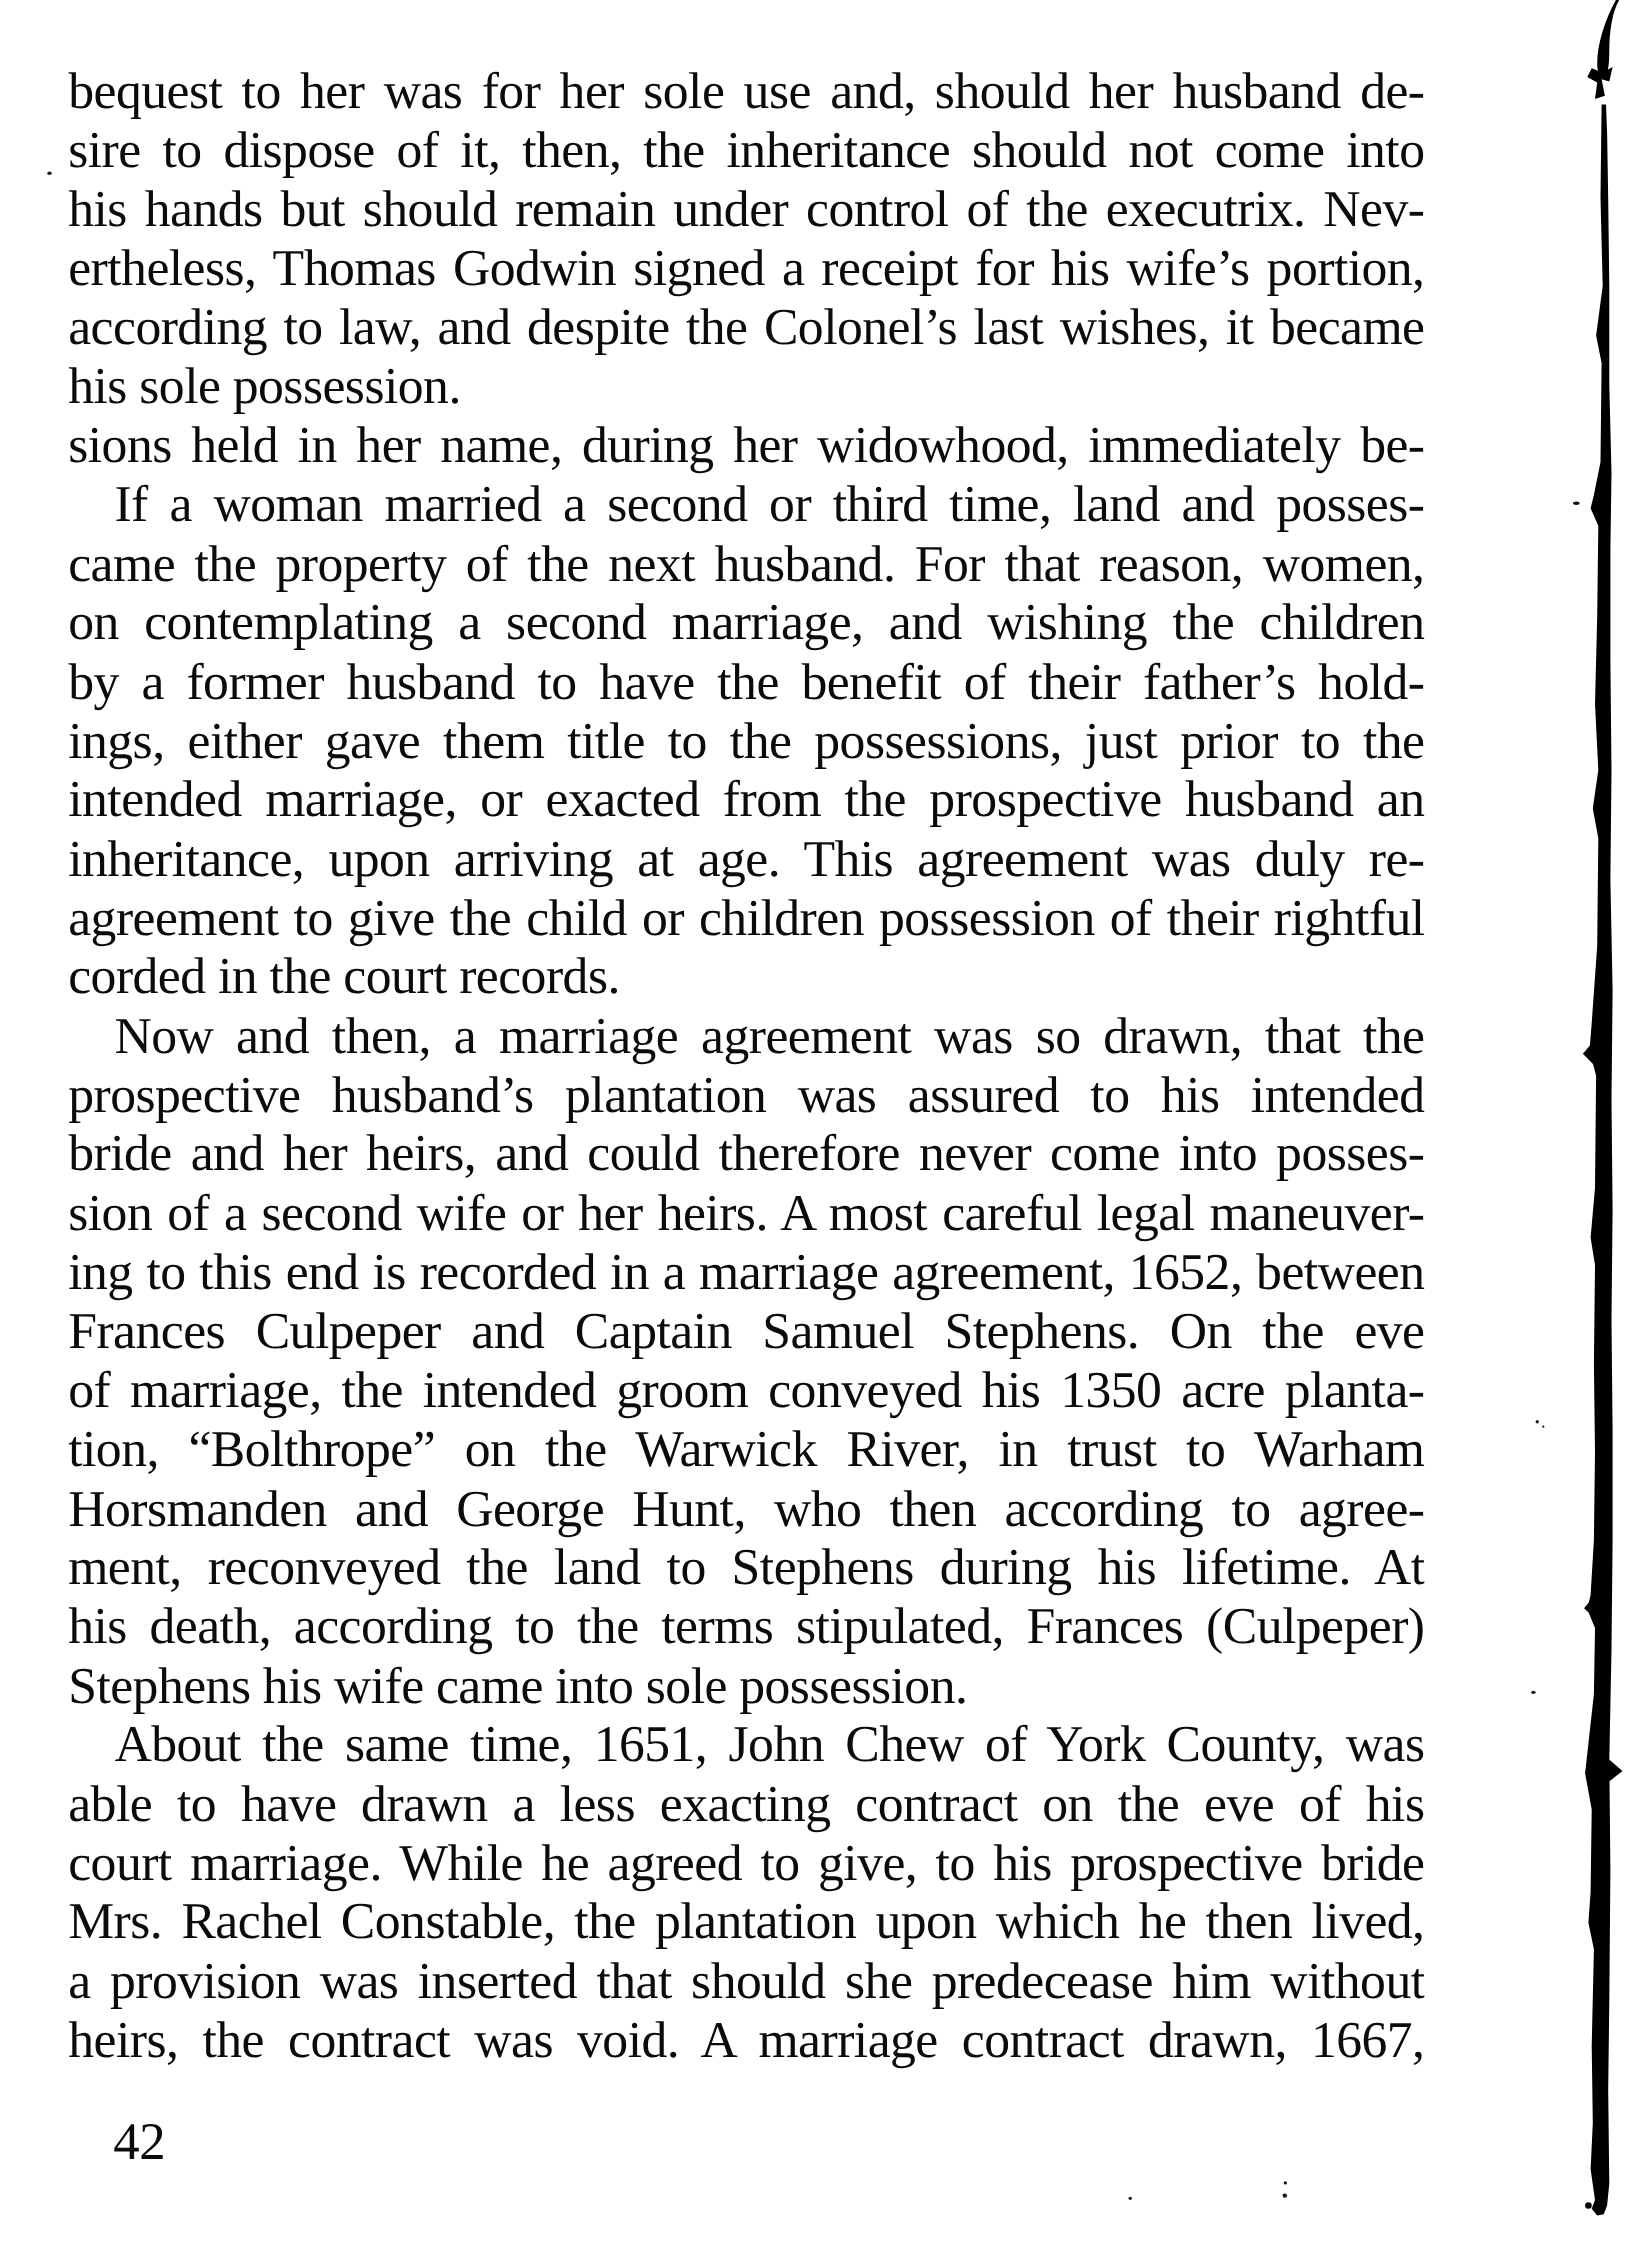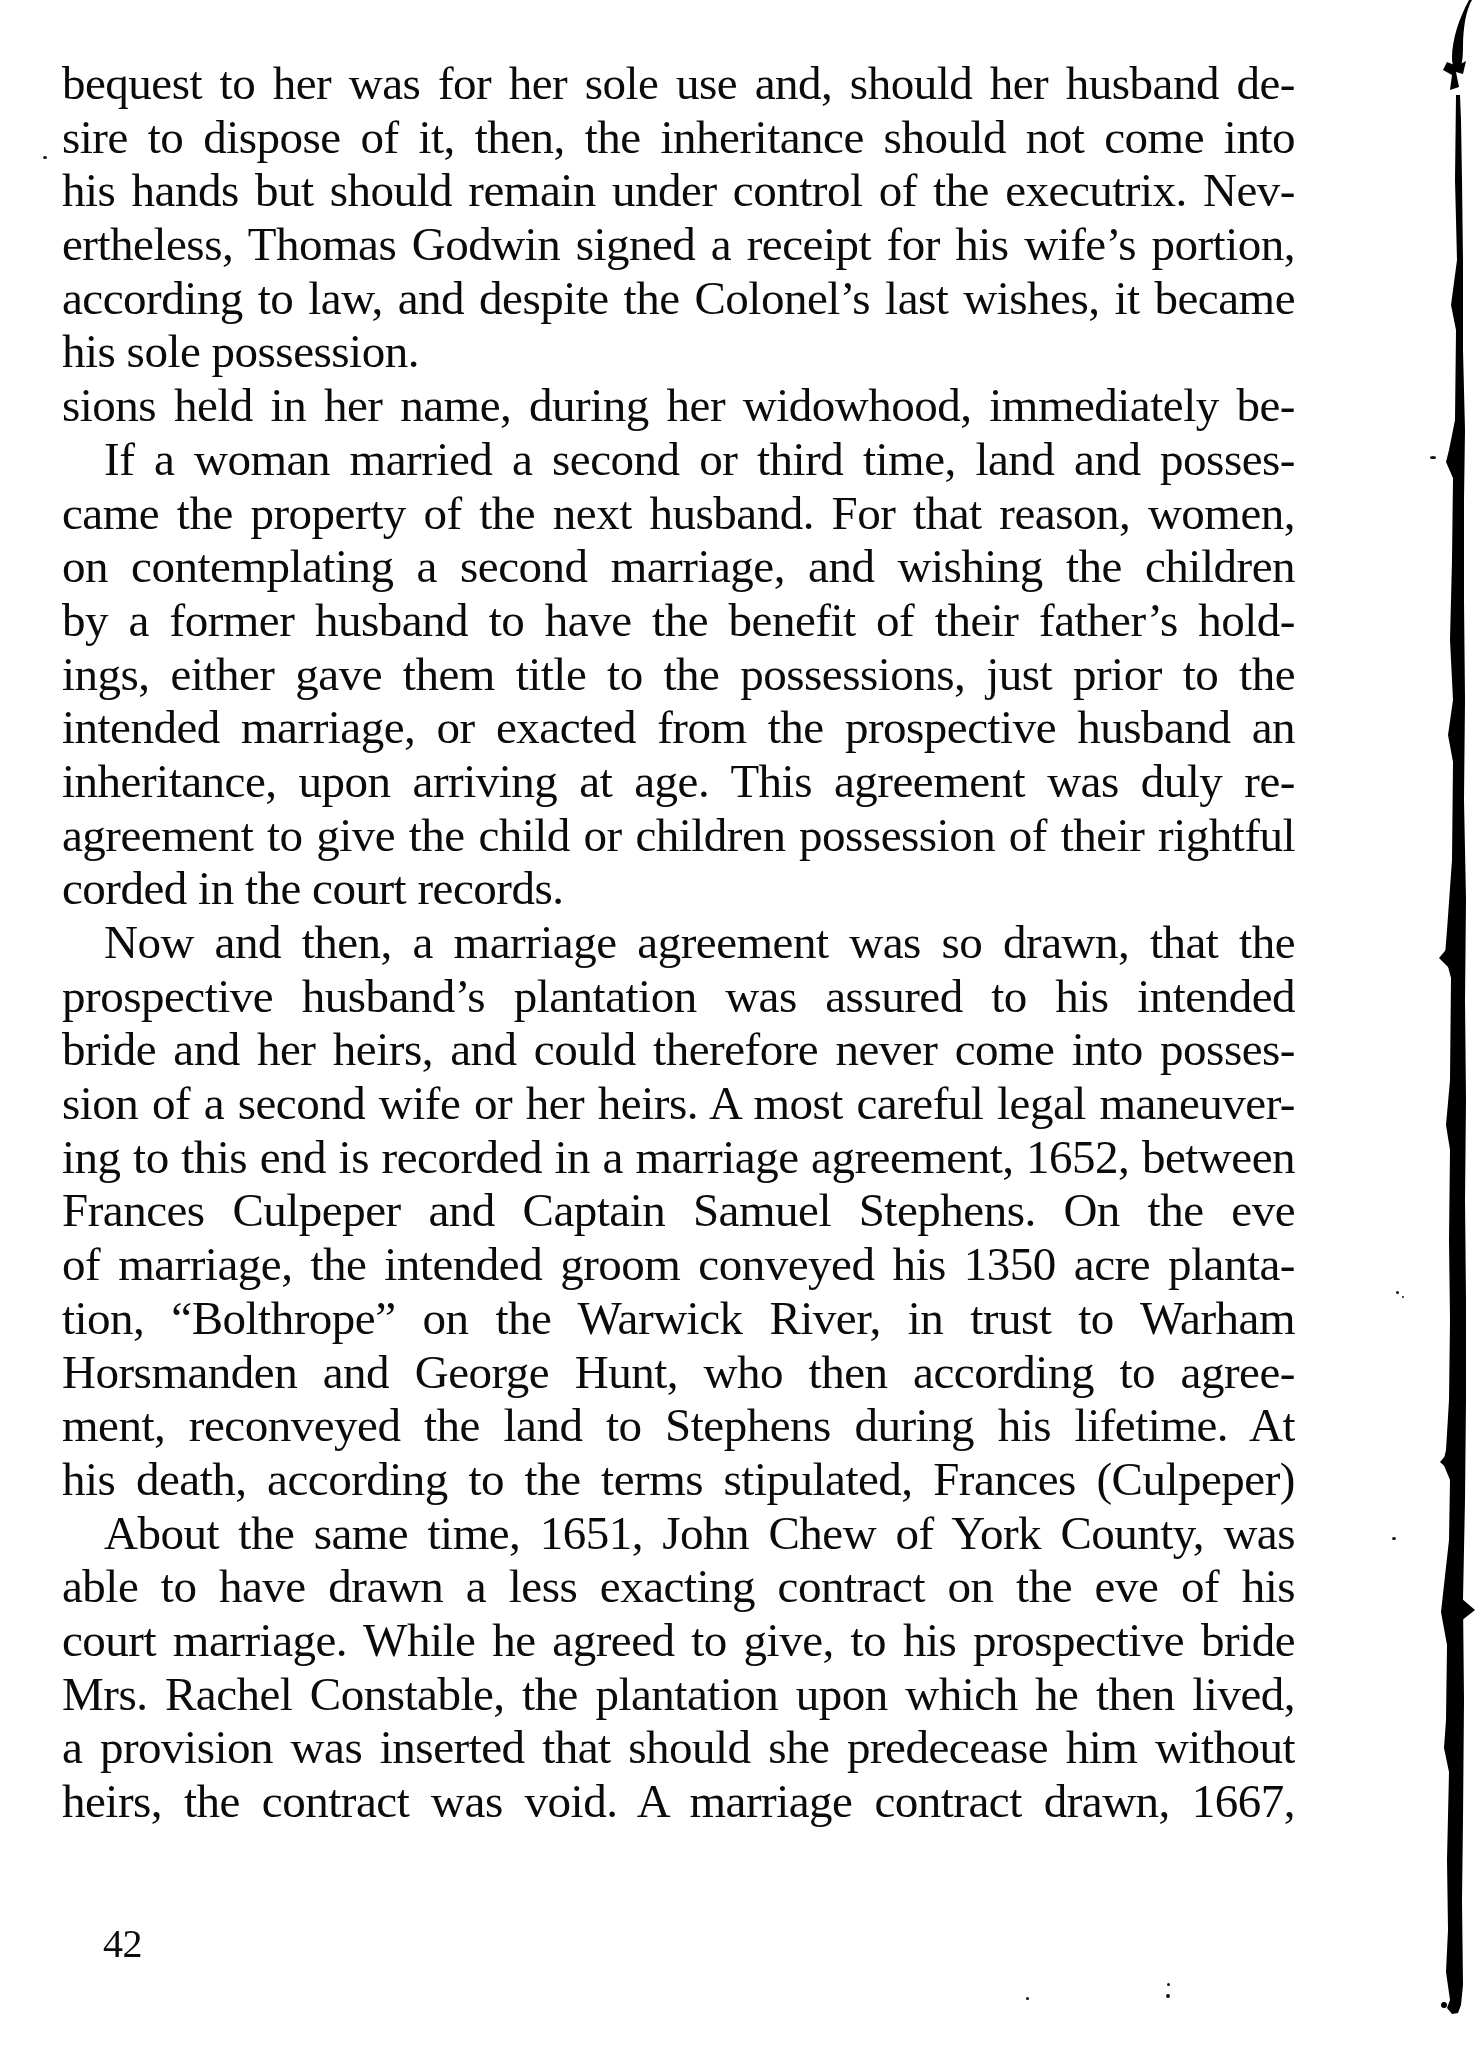--- a/index.html
+++ b/index.html
@@ -27,21 +27,21 @@
     text-align: justify;
     text-align-last: justify;
     white-space: normal;
   }
   .line.indent { text-indent: 42px; }
   .line.para-end { text-align-last: left; }
   .page-number {
     position: absolute;
     left: 103px;
     top: 1920px;
-    font-size: 40px;
+    font-size: 48px;
     letter-spacing: -0.5px;
   }
   .binding-svg {
     position: absolute;
     left: 0; top: 0;
     width: 1483px; height: 2053px;
     pointer-events: none;
   }
   .speck {
     position: absolute;
@@ -75,20 +75,21 @@
       <div class="line">prospective husband’s plantation was assured to his intended</div>
       <div class="line">bride and her heirs, and could therefore never come into posses-</div>
       <div class="line">sion of a second wife or her heirs. A most careful legal maneuver-</div>
       <div class="line">ing to this end is recorded in a marriage agreement, 1652, between</div>
       <div class="line">Frances Culpeper and Captain Samuel Stephens. On the eve</div>
       <div class="line">of marriage, the intended groom conveyed his 1350 acre planta-</div>
       <div class="line">tion, “Bolthrope” on the Warwick River, in trust to Warham</div>
       <div class="line">Horsmanden and George Hunt, who then according to agree-</div>
       <div class="line">ment, reconveyed the land to Stephens during his lifetime. At</div>
       <div class="line">his death, according to the terms stipulated, Frances (Culpeper)</div>
+      <div class="line para-end">Stephens his wife came into sole possession.</div>
       <div class="line indent">About the same time, 1651, John Chew of York County, was</div>
       <div class="line">able to have drawn a less exacting contract on the eve of his</div>
       <div class="line">court marriage. While he agreed to give, to his prospective bride</div>
       <div class="line">Mrs. Rachel Constable, the plantation upon which he then lived,</div>
       <div class="line">a provision was inserted that should she predecease him without</div>
       <div class="line">heirs, the contract was void. A marriage contract drawn, 1667,</div>
     </div>
 
   <div class="page-number">42</div>
 

